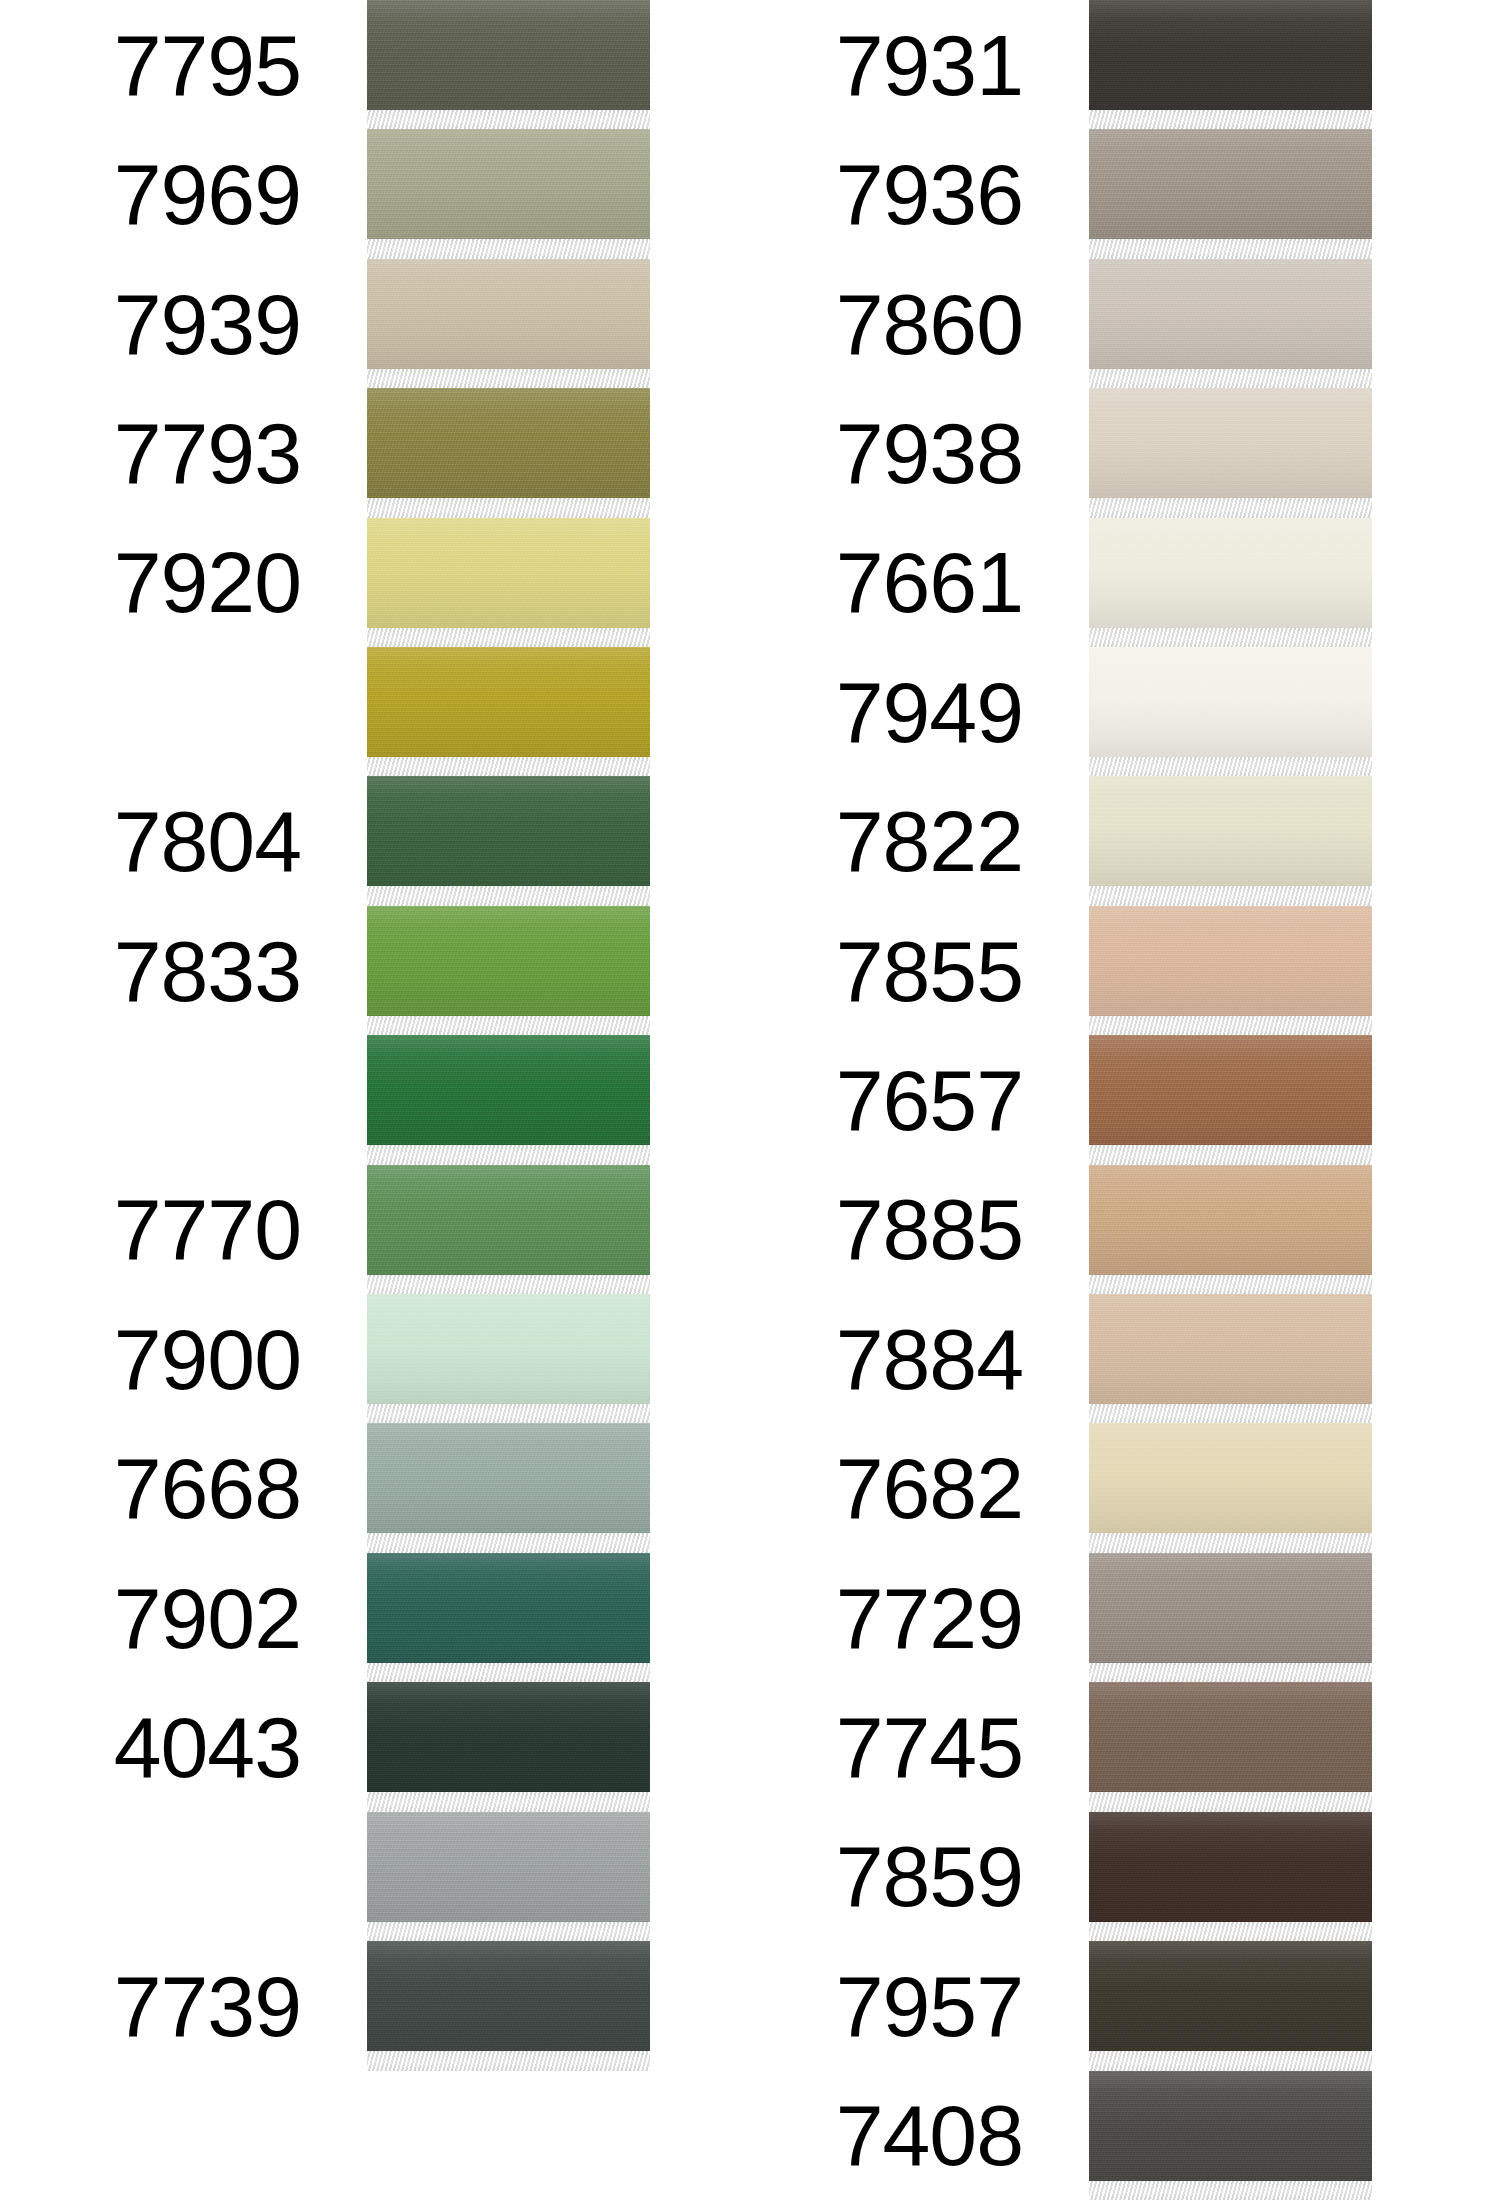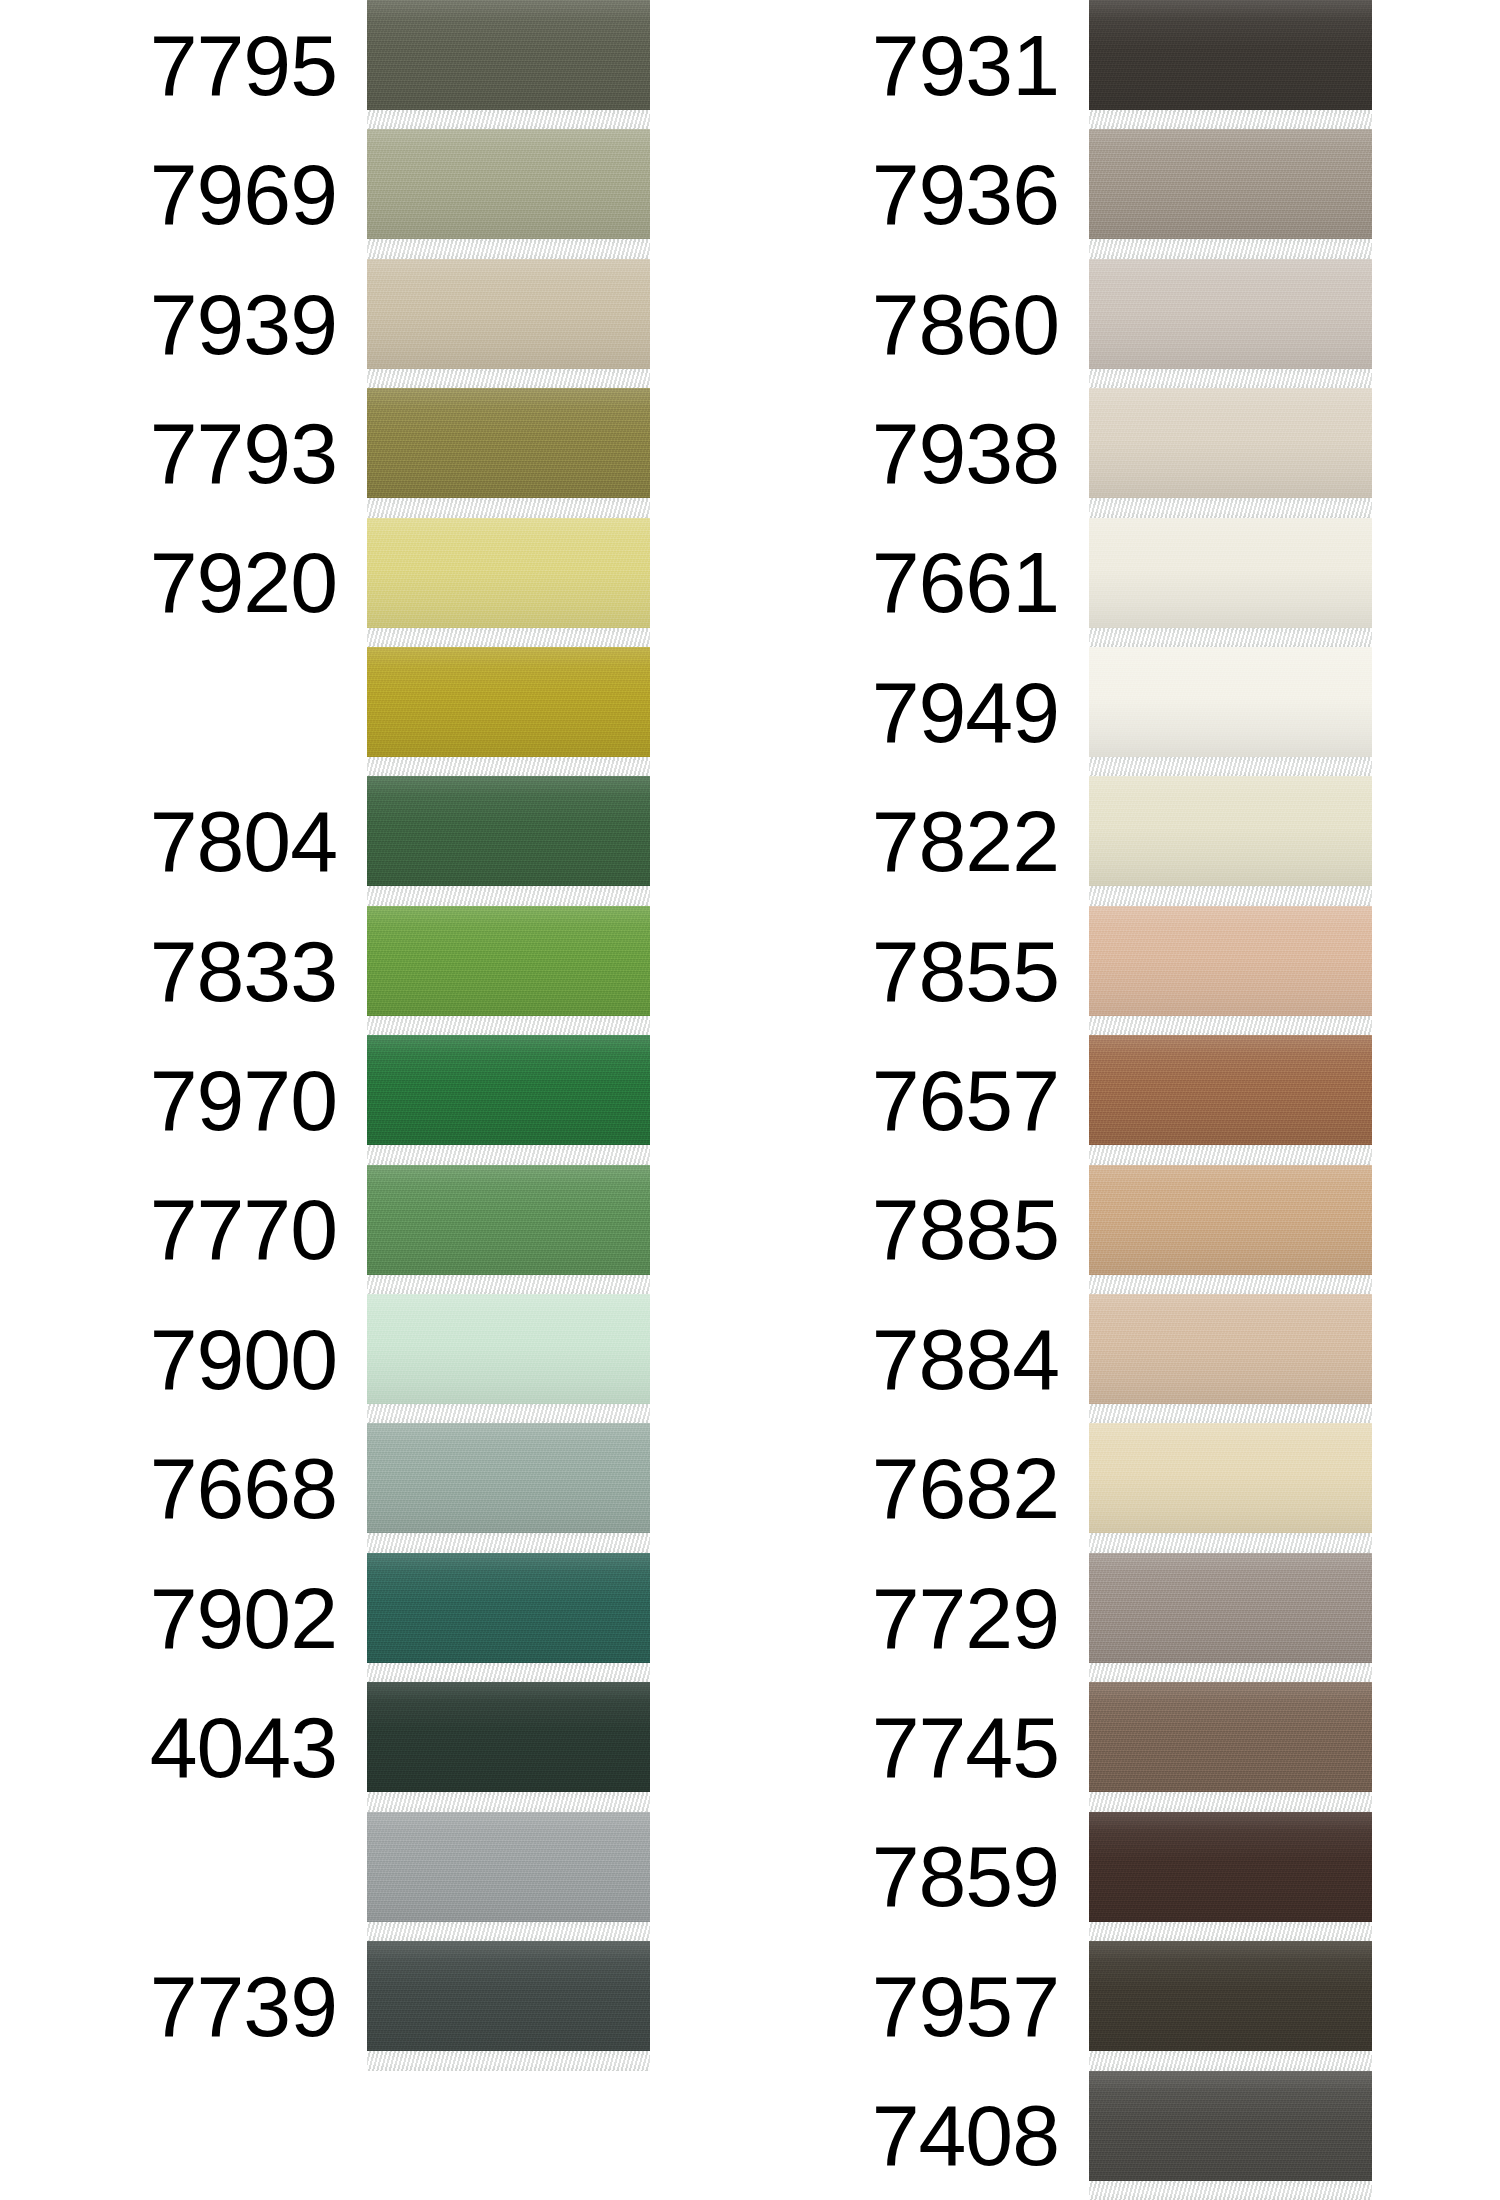--- a/index.html
+++ b/index.html
@@ -25,20 +25,21 @@
   .column.left  { left: 0px;   width: 650px; }
   .column.right { left: 722px; width: 650px; }
 
   .row {
     position: relative;
     display: flex;
     align-items: center;
     justify-content: flex-end;
     height: 129.41px;
     width: 100%;
+    gap: 36px;
   }
   .swatch-number {
     font-size: 86px;
     line-height: 1;
     font-weight: 400;
     color: #000000;
     letter-spacing: -1px;
     text-align: right;
     padding-right: 30px;
     white-space: nowrap;
@@ -221,21 +222,20 @@
           <div class="swatch" style="background-color: rgb(106, 158, 65);">
             <div class="tex"></div>
             <div class="sheen"></div>
           </div>
           <div class="gap">
             <div class="gtex"></div>
           </div>
         </div>
       </div>
       <div class="row">
-        <div class="swatch-number">7970</div>
         <div class="swatch-wrap">
           <div class="swatch" style="background-color: rgb(40, 115, 59);">
             <div class="tex"></div>
             <div class="sheen"></div>
           </div>
           <div class="gap">
             <div class="gtex"></div>
           </div>
         </div>
       </div>

